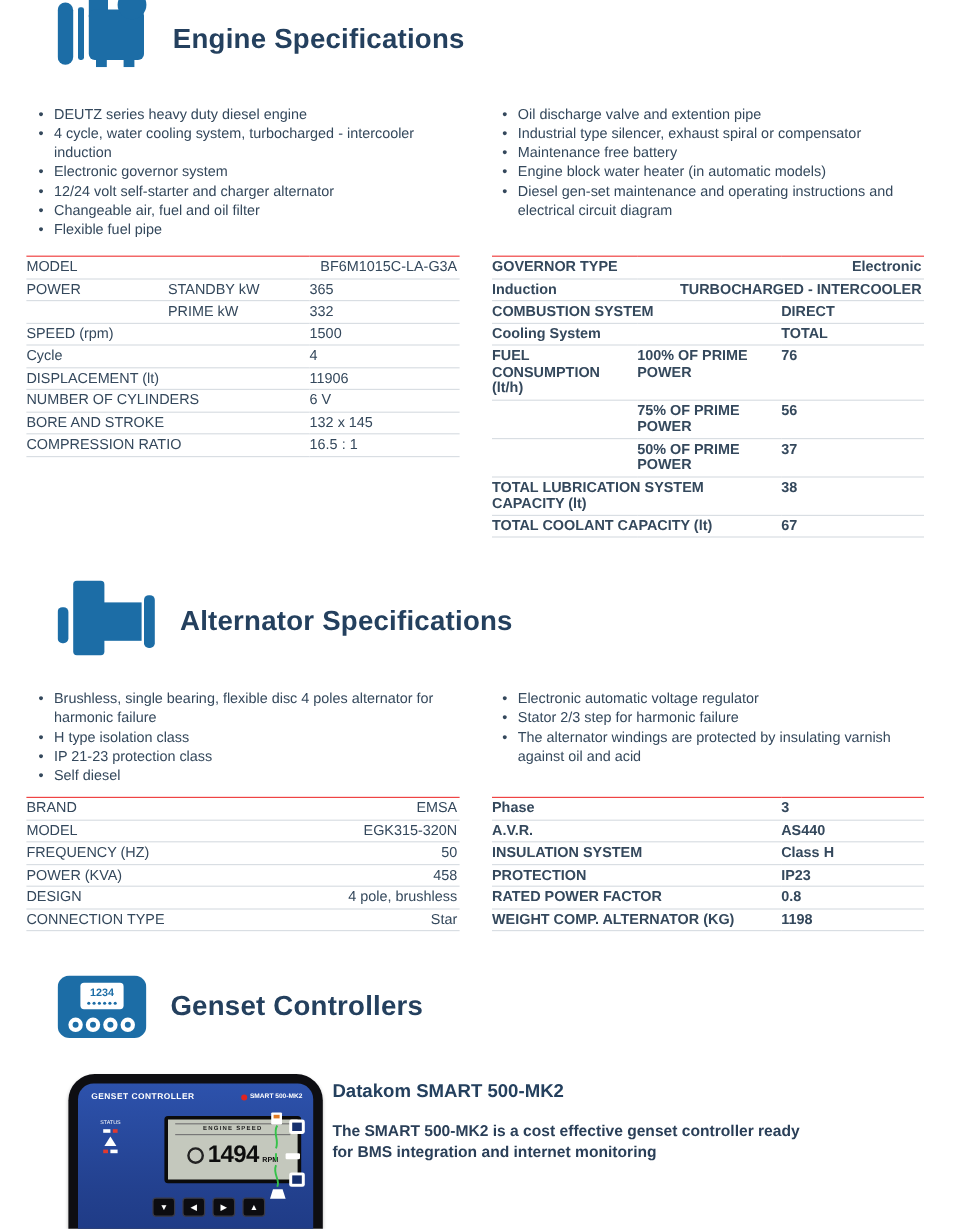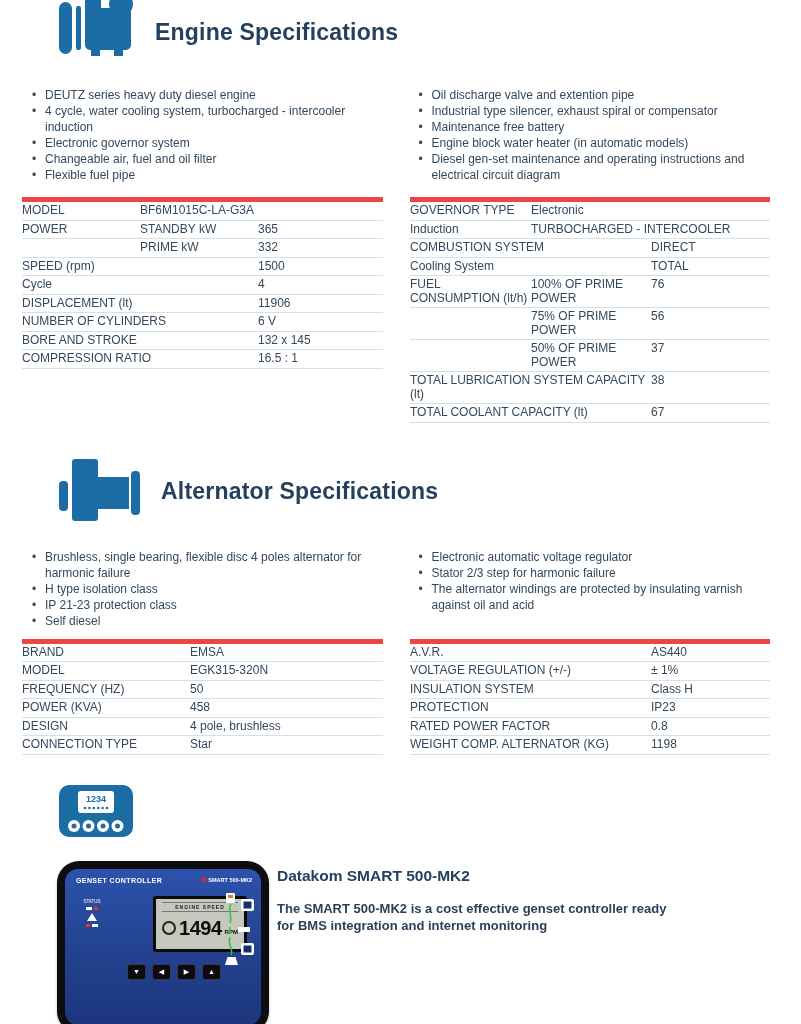--- a/index.html
+++ b/index.html
@@ -1,39 +1,39 @@
 <!DOCTYPE html>
 <html><head>
 <meta charset="utf-8">
 <style>
   html,body{margin:0;padding:0;background:#fff;}
   body{width:801px;height:1024px;overflow:hidden;font-family:"Liberation Sans",sans-serif;color:#34485c;}
   .page{box-sizing:border-box;width:801px;padding:0 22px;}
 
   
-  .sec-head{display:flex;align-items:center;margin-left:37px;}
+  .sec-head{display:flex;align-items:center;margin-left:26px;}
   .sec-title{margin-left:20px;font-size:23px;font-weight:bold;color:#24405e;letter-spacing:.2px;}
   .sec-icon svg{display:block;}
   .icon-cut{margin-top:-16px;}
 
   
   .cols{display:flex;}
   .cols.bullets-row{gap:16px;margin-top:22px;}
   .bul-col{width:372px;}
   ul.bullets{list-style:none;margin:0;padding:0 0 0 10px;font-size:12px;line-height:16px;color:#34485c;}
   ul.bullets li{position:relative;padding-left:13px;}
   ul.bullets li::before{content:"•";position:absolute;left:0;top:0;font-size:12px;color:#34485c;}
 
   
   .cols.tables-row{gap:27px;}
   .t-wrap-l{width:361px;}
-  .t-wrap-r{width:360px;}
-  table.spec{width:100%;border-collapse:collapse;font-size:12px;color:#34485c;border-top:5px solid #ef4444;}
+  .t-wrap-r{width:360px;font-weight:bold;}
+  table.spec{width:100%;border-collapse:collapse;font-size:12px;color:#34485c;border-top:1px solid #ef4444;}
   table.spec td{border-bottom:1px solid #d9dee3;padding:2px 2px 2px 0;vertical-align:top;line-height:13.5px;}
-  td.ctr{text-align:left;}
+  td.ctr{text-align:right;}
   .t-el col.c1{width:118px}.t-el col.c2{width:118px}
   .t-er col.c1{width:121px}.t-er col.c2{width:120px}
   .t-al col.c1{width:168px}
   .t-ar col.c1{width:241px}
 
   .mt14{margin-top:14px}.mt34{margin-top:34px}.mt10{margin-top:10px}.mt30{margin-top:30px}.mt24{margin-top:24px}
 
   
   .controller-row{display:flex;margin-left:35px;}
   .product{margin-left:8px;padding-top:6px;width:480px;}
@@ -45,21 +45,21 @@
   .panel{position:absolute;left:8px;top:8px;right:8px;bottom:8px;border-radius:13px;
          background:linear-gradient(180deg,#2d52ac 0%,#23418f 55%,#1c367e 100%);}
   .dev-brand{position:absolute;left:11px;top:8px;font-size:7px;font-weight:bold;color:#fff;letter-spacing:.4px;}
   .dev-model{position:absolute;right:9px;top:8px;font-size:5.5px;font-weight:bold;color:#fff;display:flex;align-items:center;}
   .logo-dot{width:5px;height:5px;border-radius:50%;background:#e02420;margin-right:2px;display:inline-block;}
   .dev-status{position:absolute;left:9px;top:30px;width:36px;color:#fff;font-size:4.5px;text-align:center;}
   .led-row{display:flex;align-items:center;justify-content:center;gap:2px;margin-top:3px;}
   .chip{display:inline-block;width:6px;height:3px;background:#fff;}
   .chip.red{background:#e03a30;width:4px;}
   .tri{width:0;height:0;border-left:5px solid transparent;border-right:5px solid transparent;border-bottom:8px solid #fff;}
-  .lcd{position:absolute;left:88px;top:27px;width:94px;height:56px;background:#c4c8bd;border:3px solid #0b0b0b;border-radius:3px;box-sizing:border-box;}
+  .lcd{position:absolute;left:72px;top:27px;width:114px;height:56px;background:#c4c8bd;border:3px solid #0b0b0b;border-radius:3px;box-sizing:border-box;}
   .lcd-head{margin:3px 6px 0 6px;font-size:5px;letter-spacing:1px;text-align:center;color:#1c1c1c;font-weight:bold;border-top:1px solid #777;border-bottom:1px solid #777;padding:1px 0;}
   .lcd-main{display:flex;align-items:center;justify-content:center;gap:3px;margin-top:5px;}
   .lcd-ico{width:10px;height:10px;border:2px solid #222;border-radius:50%;display:inline-block;}
   .lcd-val{font-size:20px;font-weight:bold;color:#0d0d0d;letter-spacing:-.5px;}
   .lcd-unit{font-size:6px;font-weight:bold;color:#0d0d0d;align-self:center;margin-top:8px;}
   .mimic{position:absolute;right:4px;top:22px;}
   .nav{position:absolute;left:62px;top:95px;display:flex;gap:6px;}
   .nav-btn{width:17px;height:14px;background:#0c0c10;border:1px solid #3a3a44;border-radius:3px;color:#fff;font-size:7px;display:flex;align-items:center;justify-content:center;}
 </style>
 </head>
@@ -83,20 +83,21 @@
     </span>
     <h2 class="sec-title">Engine Specifications</h2>
   </div>
 
   <div class="cols bullets-row">
     <div class="bul-col">
       <ul class="bullets">
         <li>DEUTZ series heavy duty diesel engine</li>
         <li>4 cycle, water cooling system, turbocharged - intercooler induction</li>
         <li>Electronic governor system</li>
+        <li>12/24 volt self-starter and charger alternator</li>
         <li>Changeable air, fuel and oil filter</li>
         <li>Flexible fuel pipe</li>
       </ul>
     </div>
     <div class="bul-col">
       <ul class="bullets">
         <li>Oil discharge valve and extention pipe</li>
         <li>Industrial type silencer, exhaust spiral or compensator</li>
         <li>Maintenance free battery</li>
         <li>Engine block water heater (in automatic models)</li>
@@ -275,26 +276,26 @@
       </table>
     </div>
     <div class="t-wrap-r">
       <table class="spec t-ar">
         <colgroup>
             <col class="c1">
             <col class="c2">
           </colgroup>
         <tbody>
           <tr>
+              <td>Phase</td>
+              <td>3</td>
+            </tr>
+          <tr>
               <td>A.V.R.</td>
               <td>AS440</td>
-            </tr>
-          <tr>
-              <td>VOLTAGE REGULATION (+/-)</td>
-              <td>± 1%</td>
             </tr>
           <tr>
               <td>INSULATION SYSTEM</td>
               <td>Class H</td>
             </tr>
           <tr>
               <td>PROTECTION</td>
               <td>IP23</td>
             </tr>
           <tr>
@@ -329,20 +330,21 @@
             <circle cx="15" cy="41" r="2.5" fill="#1c6da6"></circle>
           <circle cx="29.5" cy="41" r="6" fill="#fff"></circle>
             <circle cx="29.5" cy="41" r="2.5" fill="#1c6da6"></circle>
           <circle cx="44" cy="41" r="6" fill="#fff"></circle>
             <circle cx="44" cy="41" r="2.5" fill="#1c6da6"></circle>
           <circle cx="58.5" cy="41" r="6" fill="#fff"></circle>
             <circle cx="58.5" cy="41" r="2.5" fill="#1c6da6"></circle>
         </g>
       </svg>
     </span>
+    <h2 class="sec-title">Genset Controllers</h2>
   </div>
 
   <div class="controller-row mt24">
     <div class="device">
       <div class="panel">
         <div class="dev-brand">GENSET CONTROLLER</div>
         <div class="dev-model">
           <span class="logo-dot"></span>
           <span>SMART 500-MK2</span>
         </div>

